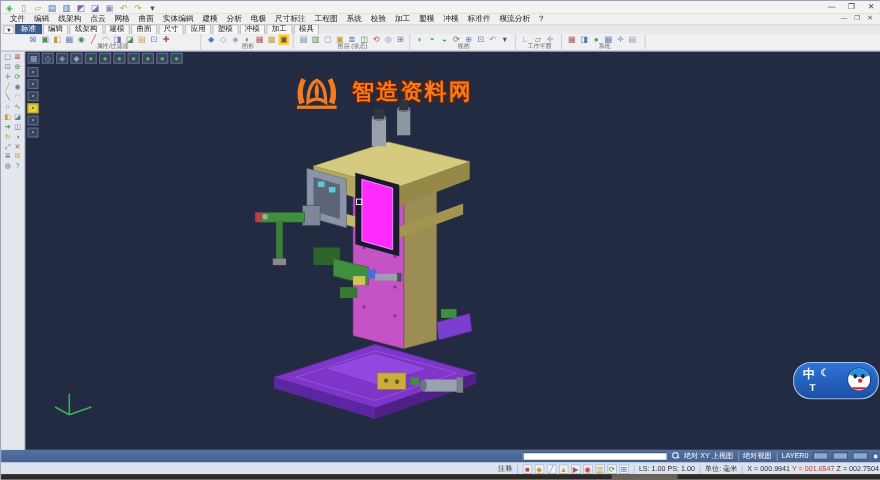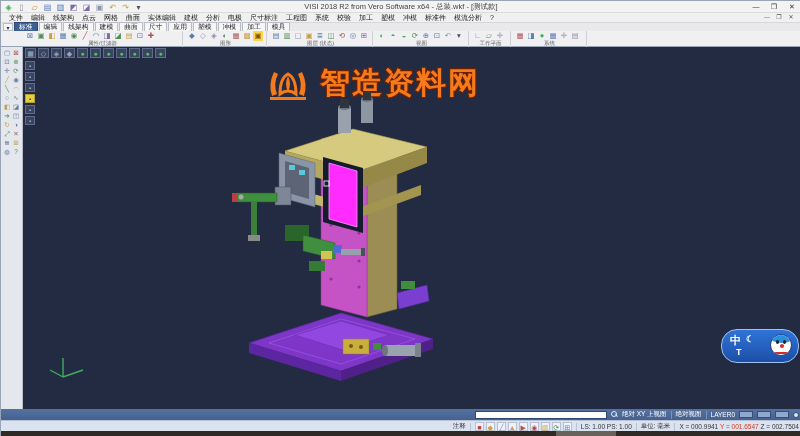--- a/index.html
+++ b/index.html
@@ -40,21 +40,21 @@
   .lt-grid .ic { width:8px; height:8px; font-size:6.5px; line-height:8px; text-align:center; display:inline-block; }
 
   .canvas { position:absolute; left:22px; top:0; width:778px; height:362px; background:#232b42; overflow:hidden; }
   .canvas-top-buttons { position:absolute; left:2px; top:1px; display:flex; gap:2px; }
   .cbtn { width:11px; height:10px; background:#39445f; border:1px solid #5f6c8e; font-size:7px; line-height:9px; text-align:center; }
   .canvas-left-buttons { position:absolute; left:2px; top:14px; display:flex; flex-direction:column; gap:2px; }
   .lbtn { width:10px; height:9px; background:#39445f; border:1px solid #5f6c8e; font-size:6px; line-height:8px; text-align:center; color:#9fb0c8; }
   .lbtn[data-active="true"] { background:#e4cf3f; color:#4a3d00; border-color:#b5a12b; }
 
   .watermark { position:absolute; left:243px; top:16px; display:flex; align-items:center; gap:10px; }
-  .wm-text { font-size:30px; font-weight:bold; color:#f57a1c; letter-spacing:2px;
+  .wm-text { font-size:20px; font-weight:bold; color:#f57a1c; letter-spacing:2px;
              text-shadow:1px 1px 0 #6e2102, -1px -1px 0 #6e2102, 1px -1px 0 #6e2102, -1px 1px 0 #6e2102; }
 
   .model-svg { position:absolute; left:0; top:0; }
 
   
   .ime { position:absolute; left:698px; top:282px; width:78px; height:34px; background:linear-gradient(#2f74d8,#1c4fa6); border-radius:16px; border:1px solid #9fc2ee; }
   .ime-glyph { position:absolute; color:#fff; font-weight:bold; }
   .ime-doraemon { position:absolute; right:4px; top:2px; width:26px; height:28px; }
   .d-face { position:absolute; left:2px; top:2px; width:22px; height:22px; background:#fff; border-radius:50%; border:1px solid #1a3f85; overflow:hidden; }
   .d-cap { position:absolute; left:-2px; top:-6px; width:26px; height:14px; background:#2a8fe0; border-radius:50%; }
@@ -97,21 +97,20 @@
         <span class="ic" title="open-file-icon" style="color: rgb(201, 162, 63);">▱</span>
         <span class="ic" title="save-icon" style="color: rgb(74, 111, 176);">▤</span>
         <span class="ic" title="save-all-icon" style="color: rgb(74, 111, 176);">▥</span>
         <span class="ic" title="import-icon" style="color: rgb(122, 104, 168);">◩</span>
         <span class="ic" title="export-icon" style="color: rgb(122, 104, 168);">◪</span>
         <span class="ic" title="print-icon" style="color: rgb(138, 148, 168);">▣</span>
         <span class="ic" title="undo-icon" style="color: rgb(201, 162, 63);">↶</span>
         <span class="ic" title="redo-icon" style="color: rgb(201, 162, 63);">↷</span>
         <span class="ic" title="customize-toolbar-icon" style="color: rgb(85, 85, 85);">▾</span>
       </div>
-    <div class="title">VISI 2018 R2 from Vero Software x64 - 总装.wkf - [测试款]</div>
     <div class="win-controls">
       <span class="wc">—</span>
       <span class="wc">❐</span>
       <span class="wc close">✕</span>
     </div>
   </div>
 
   <div class="menubar">
 
   <span class="menu-item">文件</span>

